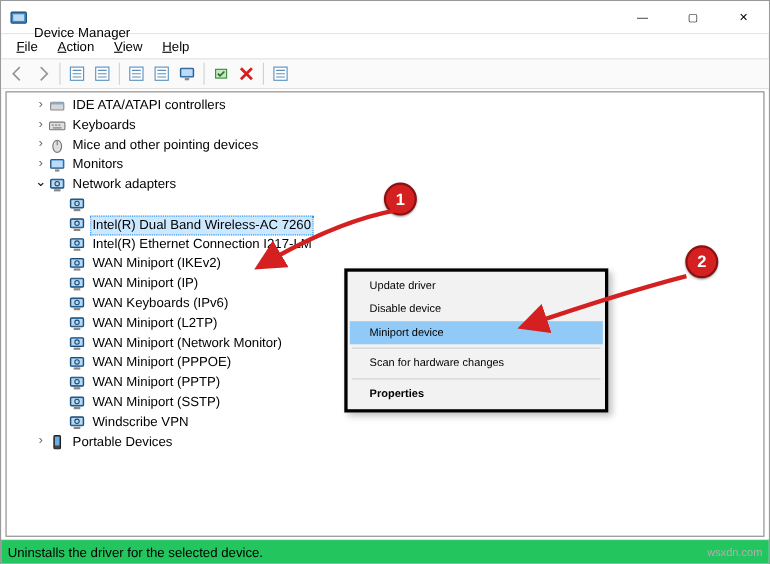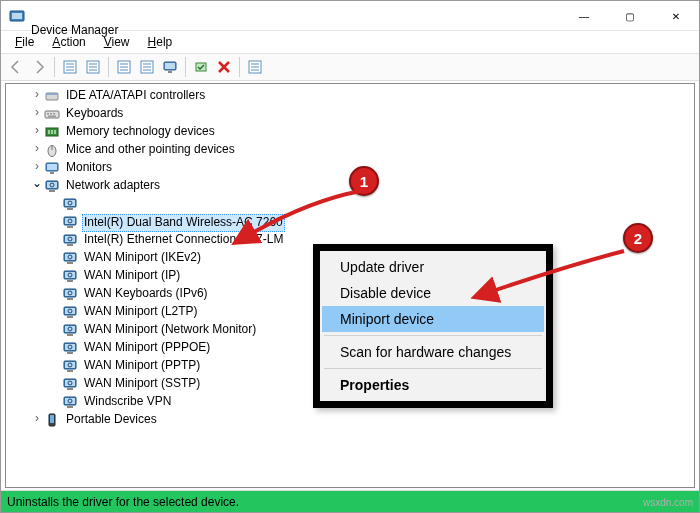--- a/index.html
+++ b/index.html
@@ -87,24 +87,24 @@
     width: 16px; height: 16px;
     margin-right: 4px;
     display: inline-flex; align-items: center; justify-content: center;
   }
   .lbl { padding: 0 2px; }
   .row.selected .lbl { background: #cce8ff; border: 1px dotted #3399ff; padding: 0 1px; }
   
   .context-menu {
     position: absolute;
     background: #f2f2f2;
-    border: 7px solid #000000;
+    border: 3px solid #000000;
     box-shadow: 3px 3px 6px rgba(0,0,0,0.25);
     padding: 3px 2px;
-    font-size: 14px;
+    font-size: 10px;
     min-width: 240px;
   }
   .cm-item {
     padding: 5px 18px;
   }
   .cm-item.highlight { background: #91c9f7; }
   .cm-sep { height: 1px; background: #d0d0d0; margin: 3px 2px; }
   .cm-item.bold { font-weight: 700; }
   
   .statusbar {
@@ -300,30 +300,20 @@
             <use href="#i-keyboard"></use>
           </svg>
         </span>
         <span class="lbl">Keyboards</span>
       </div>
       <div class="row">
         <span class="indent" style="width: 18px;"></span>
         <span class="caret closed"></span>
         <span class="dev-icon">
           <svg viewBox="0 0 16 16" width="16" height="16">
-            <use href="#i-memory"></use>
-          </svg>
-        </span>
-        <span class="lbl">Memory technology devices</span>
-      </div>
-      <div class="row">
-        <span class="indent" style="width: 18px;"></span>
-        <span class="caret closed"></span>
-        <span class="dev-icon">
-          <svg viewBox="0 0 16 16" width="16" height="16">
             <use href="#i-mouse"></use>
           </svg>
         </span>
         <span class="lbl">Mice and other pointing devices</span>
       </div>
       <div class="row">
         <span class="indent" style="width: 18px;"></span>
         <span class="caret closed"></span>
         <span class="dev-icon">
           <svg viewBox="0 0 16 16" width="16" height="16">

